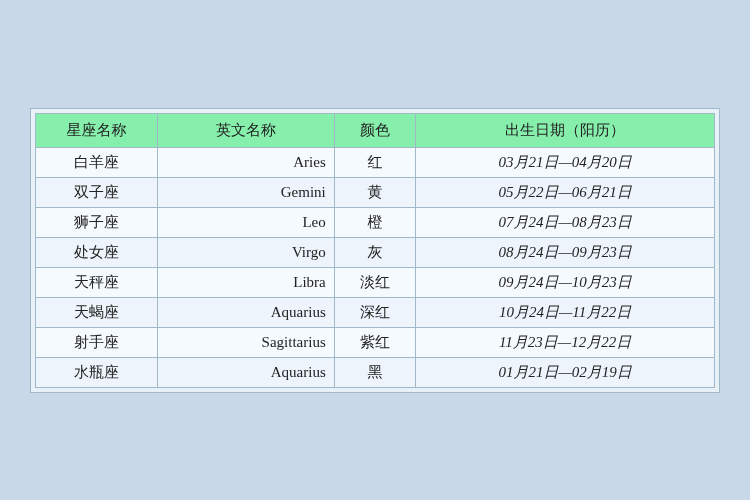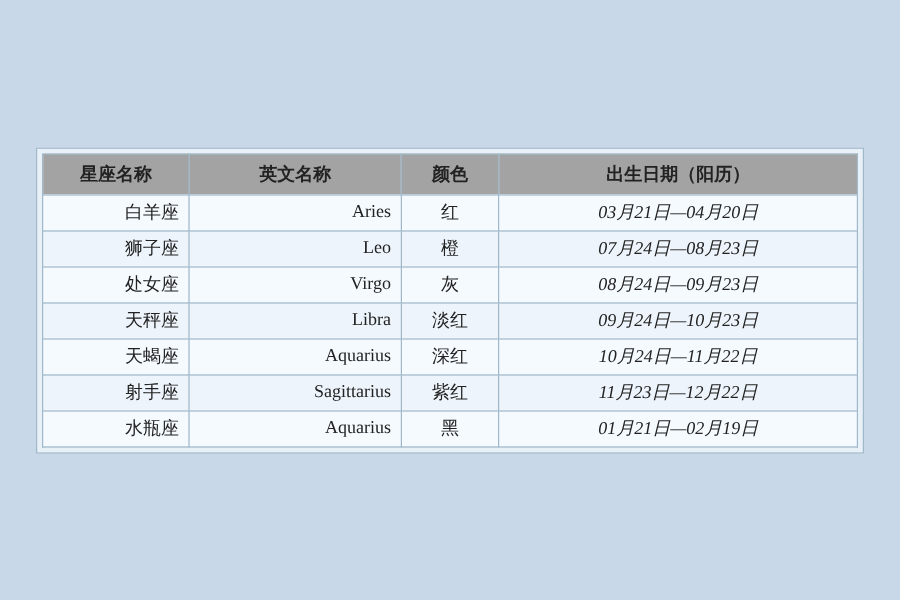--- a/index.html
+++ b/index.html
@@ -22,32 +22,32 @@
       border-collapse: collapse;
       width: 680px;
     }
     th, td {
       border: 1px solid #a0b8c8;
       text-align: center;
       padding: 5px 8px;
       color: #222;
     }
     thead tr th {
-      background-color: #a3a3a3;
-      font-weight: bold;
+      background-color: #86efac;
+      font-weight: normal;
       font-size: 15px;
       padding: 7px 8px;
     }
     tbody tr {
       background-color: #f5faff;
     }
     tbody tr:nth-child(even) {
       background-color: #edf4fb;
     }
-    td:nth-child(1) { width: 90px; text-align: right; }
+    td:nth-child(1) { width: 90px; }
     td:nth-child(2) { width: 130px; text-align: right; }
     td:nth-child(3) { width: 60px; }
     td:nth-child(4) { width: 220px; font-style: italic; }
   </style>
 </head>
 <body>
 
 <div class="table-wrapper">
   <table>
     <thead>
@@ -57,20 +57,26 @@
         <th>颜色</th>
         <th>出生日期（阳历）</th>
       </tr>
     </thead>
     <tbody id="table-body">
     <tr>
           <td>白羊座</td>
           <td>Aries</td>
           <td>红</td>
           <td>03月21日—04月20日</td>
+        </tr>
+        <tr>
+          <td>双子座</td>
+          <td>Gemini</td>
+          <td>黄</td>
+          <td>05月22日—06月21日</td>
         </tr>
         <tr>
           <td>狮子座</td>
           <td>Leo</td>
           <td>橙</td>
           <td>07月24日—08月23日</td>
         </tr>
         <tr>
           <td>处女座</td>
           <td>Virgo</td>

